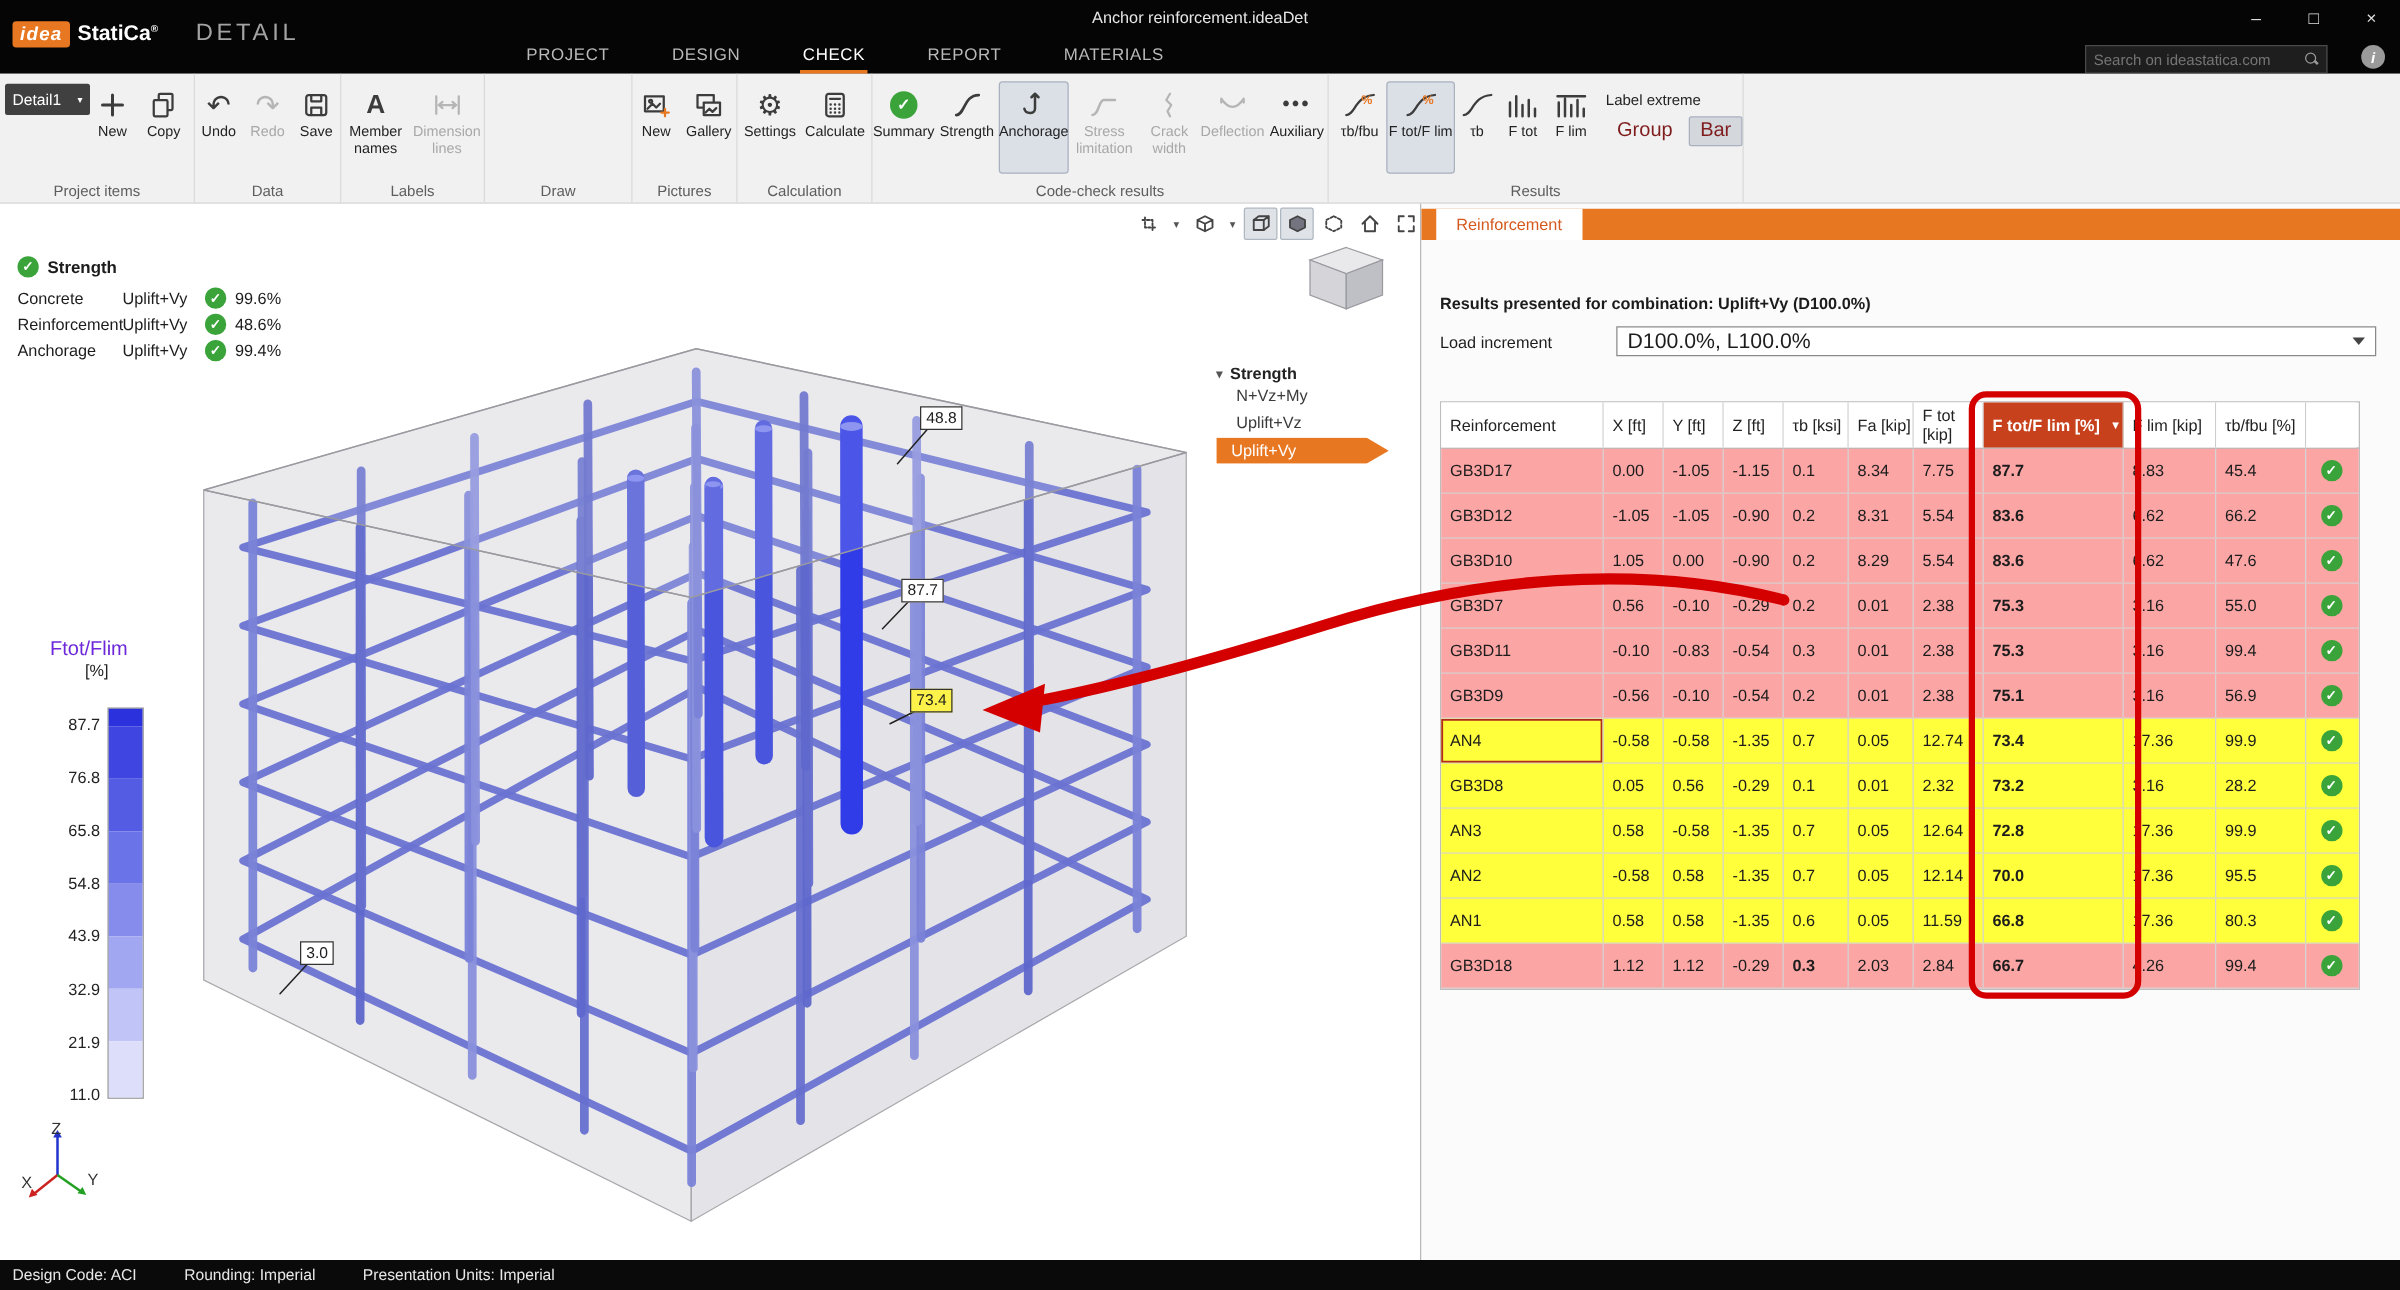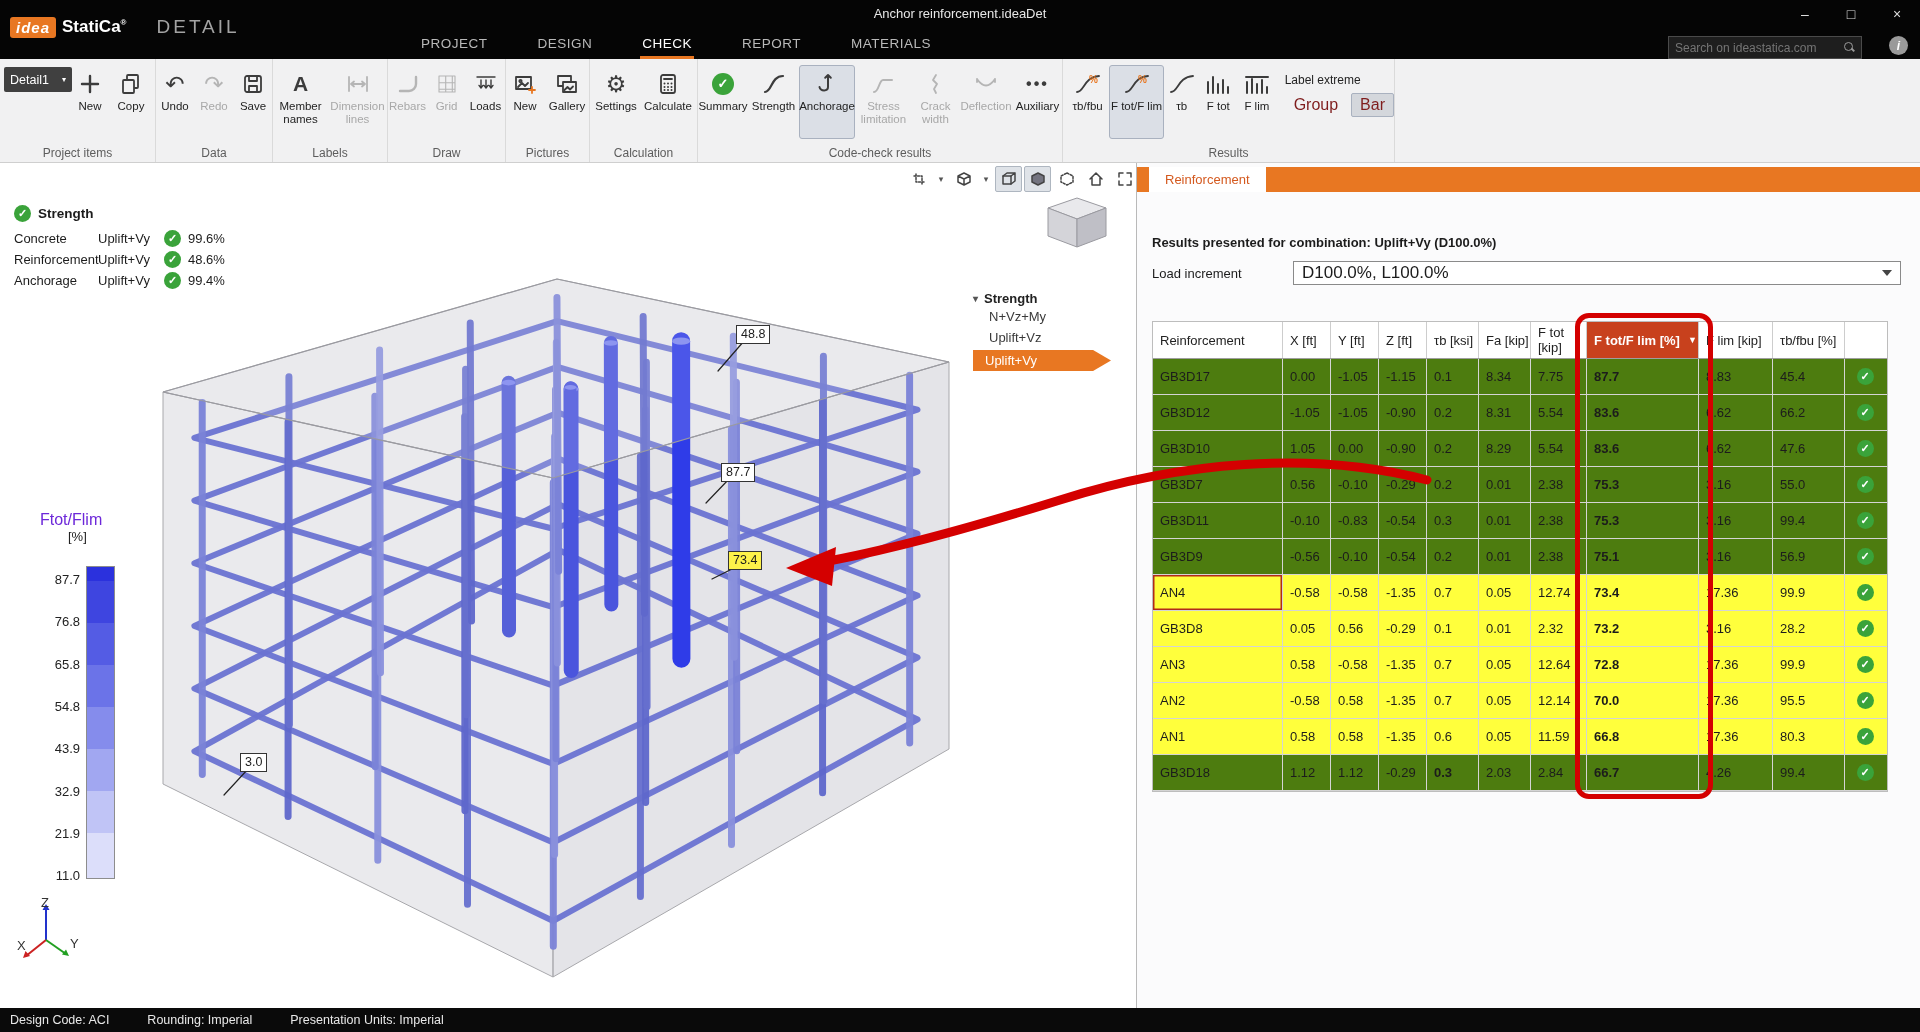--- a/index.html
+++ b/index.html
@@ -93,21 +93,21 @@
   .comboline{position:absolute;left:15px;top:72px;font-weight:bold;font-size:13px}
   .ldlabel{position:absolute;left:15px;top:103px;font-size:13px}
   .dropdown{position:absolute;left:156px;top:98px;width:608px;height:24px;background:#fff;border:1px solid #8a8a8a;
     box-sizing:border-box;display:flex;align-items:center;justify-content:space-between;padding:0 8px;font-size:17px}
   .ddcaret{width:0;height:0;border-left:5px solid transparent;border-right:5px solid transparent;border-top:6px solid #444}
   .rtable{position:absolute;left:15px;top:158px;width:736px;background:#fff;border:1px solid #bdbdbd;box-sizing:border-box}
   .thead{display:flex;height:36px;border-bottom:1px solid #9e9e9e}
   .th{display:flex;align-items:center;padding-left:7px;box-sizing:border-box;border-right:1px solid #cdcdcd;
     font-size:13px;color:#222;background:#fff}
   .th.rat{background:#c8411d;color:#fff;font-weight:bold;gap:8px}
-  .trow{display:flex;height:35px;border-bottom:1px solid #d4d4d4;background:#4d7c0f}
+  .trow{display:flex;height:35px;border-bottom:1px solid #d4d4d4;background:#fca5a5}
   .trow.hl{background:#ffff3c}
   .tc{display:flex;align-items:center;padding-left:7px;box-sizing:border-box;border-right:1px solid #d4d4d4;font-size:13px}
   .tc.rat{font-weight:bold}
   .tc.bold{font-weight:bold}
   .tc.selcell{box-shadow:inset 0 0 0 1.5px #b22a1a}
   .c0{width:130px}.c1{width:48px}.c2{width:48px}.c3{width:48px}.c4{width:52px}.c5{width:52px}
   .c6{width:56px}.c7{width:112px}.c8{width:74px}.c9{width:72px}.c10{width:40px;justify-content:center;padding-left:0;border-right:none}
   .okc{display:inline-flex;width:17px;height:17px;border-radius:50%;background:#3aa33a;color:#fff;
     align-items:center;justify-content:center;font-size:11px;font-weight:bold}
   .redrect{position:absolute;left:438px;top:150px;width:128px;height:476px;border:5px solid #d40000;
@@ -210,46 +210,20 @@
               <path d="M3 5v14M21 5v14M5 12h14M8 9.5 5 12l3 2.5M16 9.5 19 12l-3 2.5"></path>
             </svg>
           </span>
         <span>Dimension lines</span>
       </div>
     </div>
     <div class="glabel">Labels</div>
   </div>
 
   <div class="rgroup" style="left:388px;width:118px">
-    <div class="rbuttons">
-      <div class="rbtn disabled" style="width:38px">
-        <span class="ric">
-            <svg width="24" height="24">
-              <path d="M4 19h9a7 7 0 0 0 7-7V5" stroke-width="2.4"></path>
-            </svg>
-          </span>
-        <span>Rebars</span>
-      </div>
-      <div class="rbtn disabled" style="width:38px">
-        <span class="ric">
-            <svg width="24" height="24">
-              <path d="M4 4h16v16H4z M4 10.7h16M4 17.3h16M10.7 4v16M17.3 4v16" stroke-width="1.1"></path>
-            </svg>
-          </span>
-        <span>Grid</span>
-      </div>
-      <div class="rbtn" style="width:38px">
-        <span class="ric">
-            <svg width="24" height="24">
-              <path d="M3 5h18M7 8v8m0 0-2-2.6M7 16l2-2.6M12 8v8m0 0-2-2.6m2 2.6 2-2.6M17 8v8m0 0-2-2.6m2 2.6 2-2.6" stroke-width="1.4"></path>
-            </svg>
-          </span>
-        <span>Loads</span>
-      </div>
-    </div>
     <div class="glabel">Draw</div>
   </div>
 
   <div class="rgroup" style="left:506px;width:84px">
     <div class="rbuttons">
       <div class="rbtn" style="width:38px">
         <span class="ric">
             <svg width="24" height="24">
               <rect x="3" y="5" width="15" height="12"></rect>
               <circle cx="7.5" cy="9" r="1.2"></circle>

